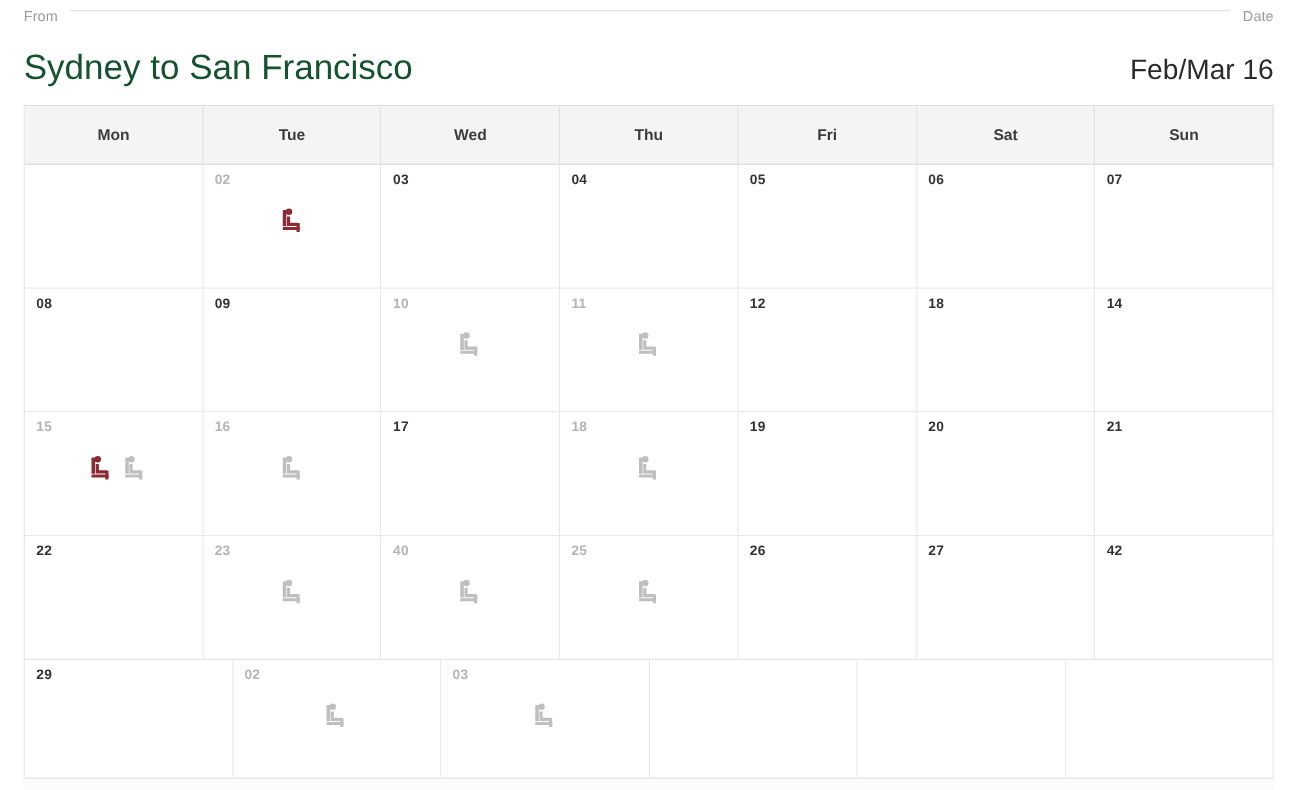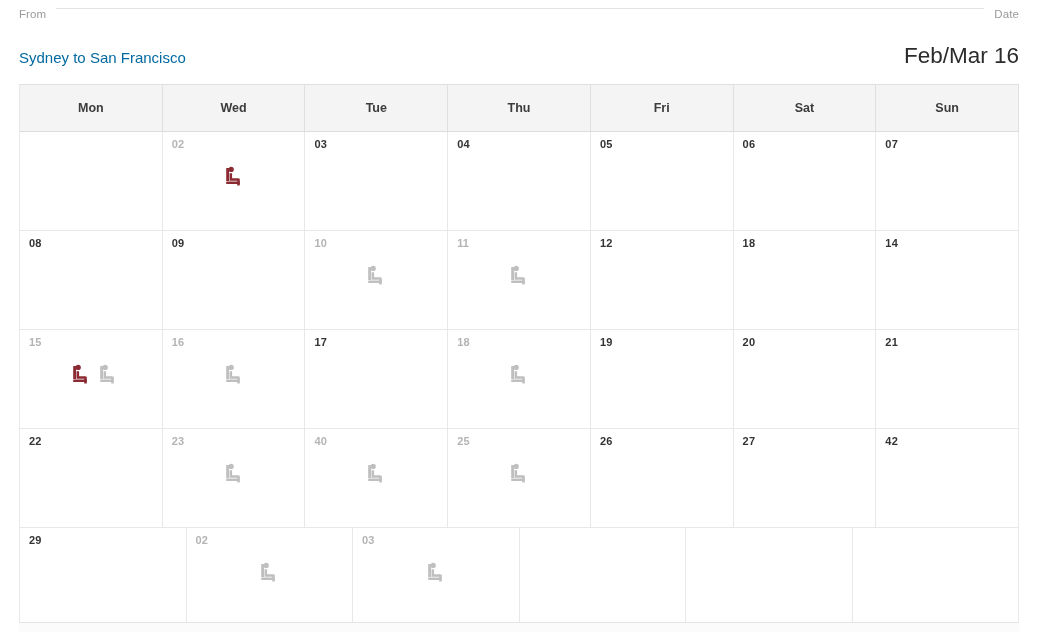--- a/index.html
+++ b/index.html
@@ -49,22 +49,22 @@
   }
 
   .title-row {
     display: flex;
     align-items: baseline;
     justify-content: space-between;
     width: 100%;
     margin-top: 8px;
   }
   .title-main {
-    font-size: 15px;
-    color: #0369a1;
+    font-size: 28px;
+    color: #14532d;
     font-weight: 400;
     line-height: 1.1;
     white-space: nowrap;
   }
   .title-date {
     font-size: 22.5px;
     color: #2b2b2b;
     font-weight: 400;
     line-height: 1.1;
     white-space: nowrap;
@@ -165,22 +165,22 @@
     <div class="title-row">
       <span class="title-main">Sydney to San Francisco</span>
       <span class="title-date">Feb/Mar 16</span>
     </div>
 
   </div>
 
   <div class="calendar">
     <div class="cal-row" id="weekday-header-row">
         <div class="cal-head-cell">Mon</div>
+        <div class="cal-head-cell">Tue</div>
         <div class="cal-head-cell">Wed</div>
-        <div class="cal-head-cell">Tue</div>
         <div class="cal-head-cell">Thu</div>
         <div class="cal-head-cell">Fri</div>
         <div class="cal-head-cell">Sat</div>
         <div class="cal-head-cell">Sun</div>
       </div>
     <div id="weeks-container">
         <div class="cal-row">
           <div class="cal-cell"></div>
           <div class="cal-cell">
             <span class="daynum muted">02</span>

